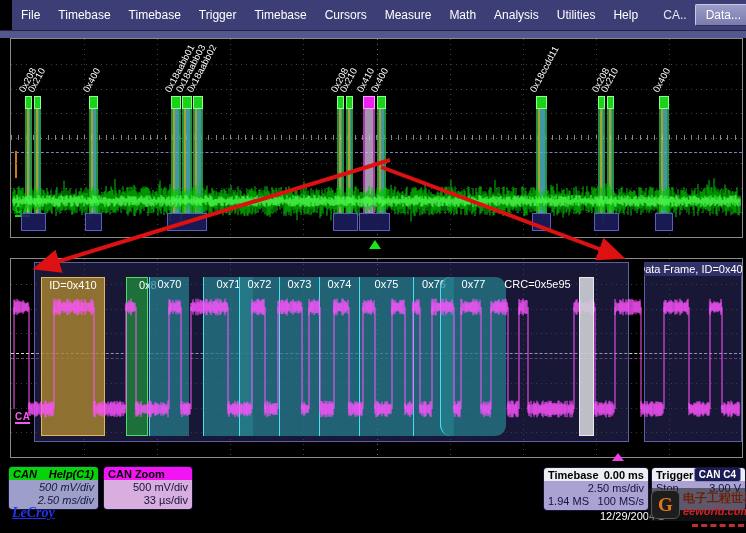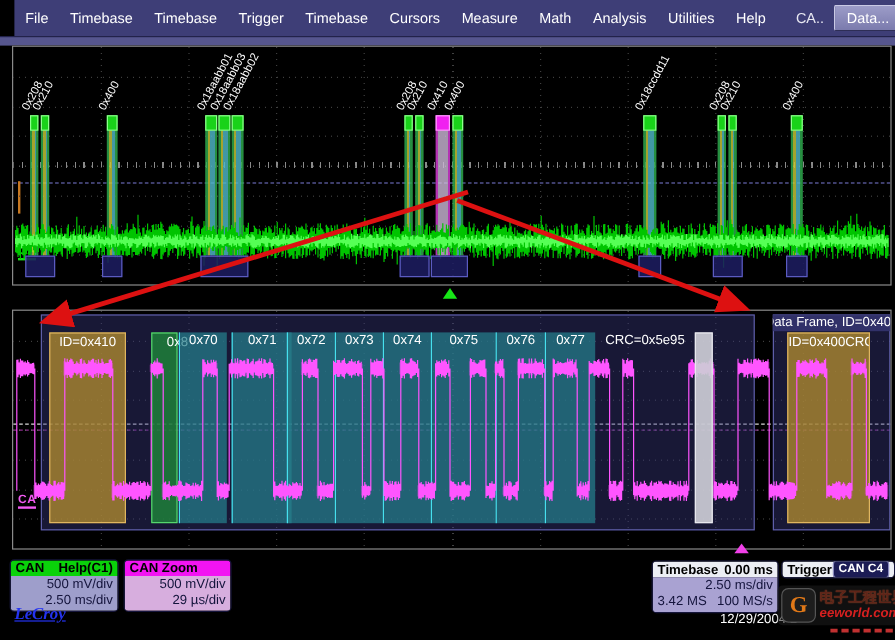--- a/index.html
+++ b/index.html
@@ -227,31 +227,30 @@
     <div class="zoomcenter" style="top:94px;"></div>
     <div class="zoomcenter2" style="top:99px;"></div>
 
     <div class="framebox" id="frame1Box" style="left: 23px; width: 595px;"></div>
     <div class="framebox" id="frame2Box" style="left: 633px; width: 98px;"></div>
     <div class="framehdr" id="frame2Hdr" style="left: 633px; width: 98px;">Data Frame, ID=0x400</div>
     <div id="frame1Fields">
         <div class="field id" style="left: 30px; width: 64px;">ID=0x410</div>
         <div class="field dlc" style="left: 115px; width: 22px;">0x8</div>
         <div class="field data" style="left: 138px; width: 40px;">0x70</div>
-        <div class="field data" style="left: 182px; width: 50px;">0x71</div>
+        <div class="field data" style="left: 192px; width: 50px;">0x71</div>
         <div class="field data" style="left: 228px; width: 40px;">0x72</div>
         <div class="field data" style="left: 268px; width: 40px;">0x73</div>
         <div class="field data" style="left: 308px; width: 40px;">0x74</div>
         <div class="field data" style="left: 348px; width: 54px;">0x75</div>
         <div class="field data" style="left: 402px; width: 41px;">0x76</div>
-        <div class="field data" style="left: 443px; width: 42px;">0x77</div>
+        <div class="field data" style="left: 429px; width: 66px; border-radius: 11px;">0x77</div>
         <div class="field crc" style="left: 485px; width: 83px; height: 14px;">CRC=0x5e95</div>
         <div class="field ack" style="left: 568px; width: 15px;"></div>
       </div>
-    <div class="field id" id="frame2Id" style="overflow: hidden; left: 645px; width: 69px;">ID=0x400CRC</div>
 
     <svg class="wave" width="731" height="198" style="left:0;top:0;z-index:3;">
       <path id="waveGlow" fill="none" stroke="#ff4dff" stroke-width="2.5" opacity="0.35" d="M4 42.8V53.2M5 44.5V51.5M6 42.3V53.7M7 43.5V52.5M8 43.5V52.5M12 43.2V52.8M14 45.2V50.8M16 44.8V51.2M17 44.7V51.3M18 145.2V154.8M19 145.2V154.8M20 146.7V153.3M21 145.7V154.3M26 145.1V154.9M31 146.0V154.0M32 146.6V153.4M33 147.0V153.0M35 144.2V155.8M36 146.7V153.3M37 145.8V154.2M39 146.4V153.6M40 144.8V155.2M42 145.2V154.8M43 42.1V53.9M48 42.2V53.8M51 45.4V50.6M52 45.1V50.9M53 43.8V52.2M56 42.4V53.6M58 45.3V50.7M59 43.3V52.7M60 44.7V51.3M62 45.4V50.6M63 43.3V52.7M64 43.9V52.1M67 42.4V53.6M71 42.6V53.4M79 44.8V51.2M82 43.4V52.6M83 144.3V155.7M88 146.7V153.3M90 145.2V154.8M91 147.3V152.7M95 145.8V154.2M98 146.7V153.3M100 144.8V155.2M101 145.1V154.9M104 144.7V155.3M107 145.4V154.6M108 145.2V154.8M109 144.3V155.7M110 145.0V155.0M111 147.3V152.7M113 146.3V153.7M115 45.0V51.0M116 45.5V50.5M117 44.4V51.6M120 42.1V53.9M122 44.5V51.5M125 144.6V155.4M126 145.2V154.8M127 144.6V155.4M131 147.0V153.0M133 146.9V153.1M134 147.0V153.0M138 144.1V155.9M140 144.5V155.5M141 146.5V153.5M143 147.0V153.0M145 145.6V154.4M152 145.2V154.8M155 147.4V152.6M159 42.8V53.2M160 44.4V51.6M164 45.2V50.8M167 42.9V53.1M168 44.1V51.9M169 43.4V52.6M173 145.4V154.6M175 146.4V153.6M176 145.1V154.9M177 145.9V154.1M178 145.8V154.2M182 42.7V53.3M184 45.0V51.0M187 42.1V53.9M188 45.1V50.9M189 42.9V53.1M191 43.8V52.2M192 43.5V52.5M193 43.3V52.7M194 45.4V50.6M195 42.2V53.8M197 45.2V50.8M199 43.7V52.3M200 42.4V53.6M201 45.5V50.5M202 44.0V52.0M204 43.5V52.5M205 42.2V53.8M206 43.8V52.2M208 45.4V50.6M209 42.5V53.5M211 44.7V51.3M213 44.3V51.7M214 42.2V53.8M216 44.8V51.2M218 144.5V155.5M220 147.1V152.9M221 146.7V153.3M222 145.8V154.2M224 144.2V155.8M225 146.9V153.1M226 145.1V154.9M228 146.7V153.3M230 145.8V154.2M234 145.7V154.3M235 145.6V154.4M236 144.8V155.2M237 145.6V154.4M238 146.9V153.1M239 145.3V154.7M241 42.6V53.4M244 43.6V52.4M245 45.4V50.6M246 42.6V53.4M247 42.2V53.8M248 42.8V53.2M250 43.0V53.0M251 43.2V52.8M252 42.3V53.7M254 145.5V154.5M260 146.7V153.3M262 145.9V154.1M264 145.8V154.2M269 44.8V51.2M272 43.1V52.9M273 44.6V51.4M276 42.1V53.9M277 44.8V51.2M283 44.0V52.0M284 44.4V51.6M286 45.3V50.7M288 43.3V52.7M289 44.9V51.1M290 44.1V51.9M291 146.0V154.0M292 147.3V152.7M293 144.9V155.1M297 147.3V152.7M300 44.5V51.5M301 43.3V52.7M302 43.9V52.1M306 43.7V52.3M307 43.9V52.1M311 144.5V155.5M312 145.5V154.5M313 146.6V153.4M314 144.2V155.8M315 145.9V154.1M318 144.7V155.3M321 144.6V155.4M323 43.1V52.9M324 42.3V53.7M327 44.7V51.3M328 45.2V50.8M330 44.6V51.4M334 43.8V52.2M336 45.4V50.6M338 145.3V154.7M342 146.2V153.8M343 147.5V152.5M344 144.5V155.5M346 144.8V155.2M348 145.2V154.8M350 145.7V154.3M356 44.7V51.3M358 43.9V52.1M360 42.5V53.5M361 44.2V51.8M367 144.6V155.4M369 146.3V153.7M371 144.9V155.1M372 146.8V153.2M373 146.9V153.1M374 144.9V155.1M377 146.1V153.9M378 146.8V153.2M381 42.1V53.9M383 44.3V51.7M385 44.5V51.5M388 44.5V51.5M390 43.4V52.6M396 147.2V152.8M398 145.7V154.3M401 146.0V154.0M402 44.0V52.0M403 44.0V52.0M404 45.5V50.5M405 43.6V52.4M407 43.5V52.5M409 146.7V153.3M412 147.1V152.9M413 144.5V155.5M414 144.4V155.6M418 146.6V153.4M421 42.3V53.7M422 42.2V53.8M426 45.0V51.0M427 44.8V51.2M428 45.3V50.7M429 45.1V50.9M432 42.3V53.7M433 45.3V50.7M435 42.2V53.8M437 44.7V51.3M438 44.5V51.5M440 44.5V51.5M443 146.8V153.2M445 146.7V153.3M446 146.4V153.6M447 144.3V155.7M448 145.0V155.0M455 44.7V51.3M456 44.2V51.8M459 44.8V51.2M460 44.3V51.7M462 42.2V53.8M463 44.1V51.9M465 43.7V52.3M466 42.6V53.4M473 144.5V155.5M475 145.1V154.9M478 146.3V153.7M479 144.3V155.7M483 45.5V50.5M484 43.5V52.5M486 44.2V51.8M487 43.2V52.8M489 44.0V52.0M490 45.1V50.9M491 43.4V52.6M492 42.6V53.4M493 45.1V50.9M494 42.2V53.8M495 42.5V53.5M496 44.7V51.3M497 145.2V154.8M499 146.0V154.0M502 144.2V155.8M504 146.4V153.6M505 144.8V155.2M509 43.2V52.8M510 45.3V50.7M512 42.1V53.9M518 145.1V154.9M523 144.7V155.3M525 145.9V154.1M528 146.6V153.4M529 147.4V152.6M531 145.1V154.9M533 147.0V153.0M534 145.1V154.9M535 145.3V154.7M537 146.0V154.0M538 144.2V155.8M540 144.3V155.7M541 145.8V154.2M542 146.3V153.7M544 145.7V154.3M546 146.5V153.5M547 144.2V155.8M549 146.5V153.5M550 145.1V154.9M553 146.7V153.3M554 144.4V155.6M558 147.3V152.7M560 146.5V153.5M561 144.1V155.9M562 147.1V152.9M565 42.8V53.2M568 45.1V50.9M569 44.2V51.8M571 45.3V50.7M572 44.9V51.1M573 45.2V50.8M574 44.4V51.6M579 45.5V50.5M580 43.5V52.5M581 42.2V53.8M582 45.2V50.8M583 44.3V51.7M584 145.6V154.4M585 144.4V155.6M587 147.2V152.8M589 145.9V154.1M591 145.8V154.2M593 146.0V154.0M596 146.0V154.0M597 146.7V153.3M598 144.3V155.7M599 144.3V155.7M600 146.1V153.9M609 42.9V53.1M611 44.4V51.6M613 44.6V51.4M614 45.1V50.9M615 42.7V53.3M616 45.3V50.7M617 42.7V53.3M623 43.3V52.7M625 43.0V53.0M626 44.2V51.8M627 43.7V52.3M629 42.7V53.3M631 146.1V153.9M632 145.9V154.1M636 144.5V155.5M637 146.7V153.3M640 144.7V155.3M644 145.9V154.1M646 145.0V155.0M647 144.9V155.1M648 145.0V155.0M650 145.3V154.7M654 43.0V53.0M655 43.2V52.8M656 45.2V50.8M657 44.6V51.4M658 43.5V52.5M660 43.0V53.0M665 43.6V52.4M667 44.9V51.1M668 44.2V51.8M670 43.3V52.7M671 43.6V52.4M674 44.5V51.5M676 43.0V53.0M679 146.8V153.2M680 146.5V153.5M681 147.3V152.7M682 147.3V152.7M683 145.6V154.4M684 146.0V154.0M685 145.6V154.4M687 145.2V154.8M689 144.9V155.1M691 146.0V154.0M692 145.0V155.0M693 145.8V154.2M694 147.4V152.6M695 146.5V153.5M697 145.1V154.9M698 145.4V154.6M699 42.3V53.7M701 45.5V50.5M702 45.2V50.8M703 44.1V51.9M705 45.1V50.9M706 44.4V51.6M707 44.7V51.3M708 45.5V50.5M709 45.0V51.0M710 42.4V53.6M711 147.0V153.0M713 145.4V154.6M717 144.6V155.4M718 144.9V155.1M719 147.4V152.6M720 144.1V155.9M721 145.0V155.0M722 146.8V153.2M723 147.2V152.8M724 146.0V154.0M727 144.9V155.1M728 145.2V154.8"></path>
       <path id="waveCore" fill="none" stroke="#ff55ff" stroke-width="1" d="M3 48V150M3 40.7V55.3M4 40.6V55.4M5 43.0V53.0M6 39.9V56.1M7 41.5V54.5M8 41.5V54.5M9 42.9V53.1M10 42.0V54.0M11 43.2V52.8M12 41.2V54.8M13 42.6V53.4M14 44.0V52.0M15 44.2V51.8M16 43.5V52.5M17 43.2V52.8M18 48V150M18 143.2V156.8M19 143.1V156.9M20 145.3V154.7M21 143.9V156.1M22 144.9V155.1M23 143.7V156.3M24 142.3V157.7M25 142.5V157.5M26 143.0V157.0M27 144.2V155.8M28 145.7V154.3M29 144.0V156.0M30 142.0V158.0M31 144.3V155.7M32 145.1V154.9M33 145.8V154.2M34 141.6V158.4M35 141.7V158.3M36 145.3V154.7M37 144.0V156.0M38 142.7V157.3M39 144.8V155.2M40 142.6V157.4M41 142.8V157.2M42 143.1V156.9M43 48V150M43 39.5V56.5M44 42.8V53.2M45 40.0V56.0M46 42.5V53.5M47 41.1V54.9M48 39.7V56.3M49 40.3V55.7M50 42.2V53.8M51 44.3V51.7M52 43.9V52.1M53 42.0V54.0M54 43.2V52.8M55 44.4V51.6M56 40.1V55.9M57 39.8V56.2M58 44.1V51.9M59 41.3V54.7M60 43.2V52.8M61 44.4V51.6M62 44.2V51.8M63 41.3V54.7M64 42.2V53.8M65 41.0V55.0M66 39.9V56.1M67 40.0V56.0M68 43.3V52.7M69 41.0V55.0M70 44.1V51.9M71 40.3V55.7M72 43.7V52.3M73 43.4V52.6M74 40.0V56.0M75 42.5V53.5M76 44.1V51.9M77 43.8V52.2M78 43.4V52.6M79 43.5V52.5M80 40.8V55.2M81 40.1V55.9M82 41.5V54.5M83 48V150M83 141.9V158.1M84 141.9V158.1M85 146.3V153.7M86 145.3V154.7M87 144.2V155.8M88 145.3V154.7M89 143.1V156.9M90 143.2V156.8M91 146.1V153.9M92 141.8V158.2M93 144.8V155.2M94 143.2V156.8M95 144.0V156.0M96 144.8V155.2M97 142.5V157.5M98 145.3V154.7M99 143.4V156.6M100 142.6V157.4M101 142.9V157.1M102 143.4V156.6M103 142.4V157.6M104 142.4V157.6M105 145.2V154.8M106 141.9V158.1M107 143.5V156.5M108 143.2V156.8M109 141.9V158.1M110 142.9V157.1M111 146.1V153.9M112 142.9V157.1M113 144.7V155.3M114 146.0V154.0M115 48V150M115 43.7V52.3M116 44.4V51.6M117 42.8V53.2M118 41.4V54.6M119 43.1V52.9M120 39.6V56.4M121 43.1V52.9M122 43.1V52.9M123 43.7V52.3M124 43.9V52.1M125 48V150M125 142.3V157.7M126 143.1V156.9M127 142.3V157.7M128 144.9V155.1M129 144.4V155.6M130 142.1V157.9M131 145.7V154.3M132 146.5V153.5M133 145.5V154.5M134 145.7V154.3M135 145.3V154.7M136 145.8V154.2M137 145.1V154.9M138 141.6V158.4M139 141.5V158.5M140 142.2V157.8M141 145.1V154.9M142 145.9V154.1M143 145.7V154.3M144 143.0V157.0M145 143.7V156.3M146 144.3V155.7M147 144.5V155.5M148 145.9V154.1M149 145.3V154.7M150 143.3V156.7M151 146.3V153.7M152 143.2V156.8M153 145.0V155.0M154 144.3V155.7M155 146.2V153.8M156 145.2V154.8M157 141.6V158.4M158 48V150M158 40.3V55.7M159 40.6V55.4M160 42.9V53.1M161 44.5V51.5M162 41.2V54.8M163 43.2V52.8M164 44.0V52.0M165 40.8V55.2M166 43.0V53.0M167 40.7V55.3M168 42.5V53.5M169 41.4V54.6M170 48V150M170 144.8V155.2M171 142.0V158.0M172 145.5V154.5M173 143.4V156.6M174 144.2V155.8M175 144.8V155.2M176 143.0V157.0M177 144.1V155.9M178 144.0V156.0M179 144.7V155.3M180 48V150M180 44.1V51.9M181 43.8V52.2M182 40.4V55.6M183 43.3V52.7M184 43.7V52.3M185 39.8V56.2M186 43.3V52.7M187 39.6V56.4M188 43.9V52.1M189 40.7V55.3M190 41.0V55.0M191 42.1V53.9M192 41.5V54.5M193 41.3V54.7M194 44.3V51.7M195 39.7V56.3M196 40.2V55.8M197 44.0V52.0M198 42.8V53.2M199 41.9V54.1M200 40.0V56.0M201 44.5V51.5M202 42.2V53.8M203 42.0V54.0M204 41.5V54.5M205 39.7V56.3M206 41.9V54.1M207 39.5V56.5M208 44.2V51.8M209 40.2V55.8M210 40.8V55.2M211 43.3V52.7M212 43.7V52.3M213 42.7V53.3M214 39.7V56.3M215 43.1V52.9M216 43.4V52.6M217 48V150M217 145.0V155.0M218 142.2V157.8M219 146.0V154.0M220 145.9V154.1M221 145.3V154.7M222 144.0V156.0M223 144.4V155.6M224 141.7V158.3M225 145.5V154.5M226 143.0V157.0M227 141.7V158.3M228 145.3V154.7M229 146.3V153.7M230 144.1V155.9M231 145.0V155.0M232 145.8V154.2M233 142.9V157.1M234 143.9V156.1M235 143.8V156.2M236 142.6V157.4M237 143.7V156.3M238 145.6V154.4M239 143.4V156.6M240 146.0V154.0M241 48V150M241 40.3V55.7M242 44.0V52.0M243 42.4V53.6M244 41.7V54.3M245 44.3V51.7M246 40.3V55.7M247 39.7V56.3M248 40.6V55.4M249 42.6V53.4M250 40.8V55.2M251 41.1V54.9M252 39.9V56.1M253 39.9V56.1M254 48V150M254 143.5V156.5M255 145.9V154.1M256 141.6V158.4M257 143.0V157.0M258 145.3V154.7M259 142.7V157.3M260 145.3V154.7M261 144.9V155.1M262 144.1V155.9M263 144.7V155.3M264 144.1V155.9M265 144.2V155.8M266 144.2V155.8M267 48V150M267 41.6V54.4M268 42.6V53.4M269 43.4V52.6M270 41.1V54.9M271 40.9V55.1M272 41.0V55.0M273 43.2V52.8M274 41.5V54.5M275 40.9V55.1M276 39.5V56.5M277 43.4V52.6M278 44.4V51.6M279 43.4V52.6M280 41.8V54.2M281 42.1V53.9M282 40.2V55.8M283 42.3V53.7M284 42.9V53.1M285 41.8V54.2M286 44.1V51.9M287 41.8V54.2M288 41.3V54.7M289 43.5V52.5M290 42.4V53.6M291 48V150M291 144.3V155.7M292 146.1V153.9M293 142.7V157.3M294 144.7V155.3M295 146.2V153.8M296 145.8V154.2M297 146.2V153.8M298 48V150M298 39.9V56.1M299 42.9V53.1M300 43.0V53.0M301 41.3V54.7M302 42.2V53.8M303 39.9V56.1M304 41.6V54.4M305 41.9V54.1M306 41.8V54.2M307 42.1V53.9M308 39.6V56.4M309 48V150M309 145.7V154.3M310 141.8V158.2M311 142.2V157.8M312 143.6V156.4M313 145.1V154.9M314 141.7V158.3M315 144.1V155.9M316 141.8V158.2M317 144.9V155.1M318 142.4V157.6M319 142.1V157.9M320 144.6V155.4M321 142.3V157.7M322 144.1V155.9M323 48V150M323 41.0V55.0M324 39.9V56.1M325 41.8V54.2M326 39.6V56.4M327 43.3V52.7M328 44.0V52.0M329 44.0V52.0M330 43.1V52.9M331 39.7V56.3M332 39.6V56.4M333 41.4V54.6M334 42.0V54.0M335 42.6V53.4M336 44.2V51.8M337 40.9V55.1M338 48V150M338 143.3V156.7M339 143.8V156.2M340 142.7V157.3M341 144.5V155.5M342 144.5V155.5M343 146.5V153.5M344 142.1V157.9M345 144.3V155.7M346 142.5V157.5M347 143.8V156.2M348 143.2V156.8M349 142.5V157.5M350 143.9V156.1M351 143.3V156.7M352 48V150M352 43.7V52.3M353 41.2V54.8M354 42.5V53.5M355 41.8V54.2M356 43.3V52.7M357 40.7V55.3M358 42.1V53.9M359 41.3V54.7M360 40.1V55.9M361 42.5V53.5M362 44.4V51.6M363 41.3V54.7M364 48V150M364 145.1V154.9M365 141.6V158.4M366 142.4V157.6M367 142.4V157.6M368 144.2V155.8M369 144.6V155.4M370 146.1V153.9M371 142.7V157.3M372 145.4V154.6M373 145.6V154.4M374 142.6V157.4M375 142.8V157.2M376 141.9V158.1M377 144.5V155.5M378 145.4V154.6M379 144.8V155.2M380 145.5V154.5M381 48V150M381 39.6V56.4M382 40.2V55.8M383 42.7V53.3M384 40.9V55.1M385 43.1V52.9M386 43.9V52.1M387 44.2V51.8M388 43.1V52.9M389 41.0V55.0M390 41.5V54.5M391 41.3V54.7M392 40.8V55.2M393 40.6V55.4M394 48V150M394 143.9V156.1M395 145.7V154.3M396 146.1V153.9M397 143.6V156.4M398 143.8V156.2M399 142.0V158.0M400 144.2V155.8M401 144.2V155.8M402 48V150M402 42.3V53.7M403 42.2V53.8M404 44.4V51.6M405 41.7V54.3M406 40.2V55.8M407 41.5V54.5M408 40.2V55.8M409 48V150M409 145.3V154.7M410 145.6V154.4M411 143.3V156.7M412 145.9V154.1M413 142.1V157.9M414 142.0V158.0M415 143.0V157.0M416 146.4V153.6M417 145.5V154.5M418 145.1V154.9M419 142.7V157.3M420 142.0V158.0M421 48V150M421 39.9V56.1M422 39.8V56.2M423 43.6V52.4M424 39.8V56.2M425 39.6V56.4M426 43.7V52.3M427 43.4V52.6M428 44.2V51.8M429 43.9V52.1M430 39.8V56.2M431 43.9V52.1M432 39.8V56.2M433 44.2V51.8M434 43.4V52.6M435 39.8V56.2M436 42.0V54.0M437 43.2V52.8M438 43.0V53.0M439 42.4V53.6M440 43.0V53.0M441 40.3V55.7M442 44.4V51.6M443 48V150M443 145.5V154.5M444 142.1V157.9M445 145.3V154.7M446 144.8V155.2M447 141.8V158.2M448 142.9V157.1M449 141.6V158.4M450 48V150M450 39.8V56.2M451 40.6V55.4M452 44.3V51.7M453 43.8V52.2M454 41.9V54.1M455 43.3V52.7M456 42.6V53.4M457 43.3V52.7M458 43.7V52.3M459 43.4V52.6M460 42.8V53.2M461 43.1V52.9M462 39.7V56.3M463 42.5V53.5M464 40.4V55.6M465 41.9V54.1M466 40.3V55.7M467 44.5V51.5M468 42.9V53.1M469 40.6V55.4M470 48V150M470 145.2V154.8M471 146.3V153.7M472 144.0V156.0M473 142.1V157.9M474 146.4V153.6M475 143.0V157.0M476 145.5V154.5M477 142.7V157.3M478 144.7V155.3M479 141.8V158.2M480 48V150M480 41.9V54.1M481 43.2V52.8M482 43.6V52.4M483 44.4V51.6M484 41.6V54.4M485 41.8V54.2M486 42.5V53.5M487 41.1V54.9M488 40.2V55.8M489 42.3V53.7M490 43.9V52.1M491 41.5V54.5M492 40.2V55.8M493 43.8V52.2M494 39.7V56.3M495 40.1V55.9M496 43.2V52.8M497 48V150M497 143.2V156.8M498 141.8V158.2M499 144.3V155.7M500 141.6V158.4M501 141.8V158.2M502 141.7V158.3M503 146.2V153.8M504 144.9V155.1M505 142.6V157.4M506 141.7V158.3M507 142.3V157.7M508 48V150M508 40.0V56.0M509 41.1V54.9M510 44.2V51.8M511 40.9V55.1M512 39.5V56.5M513 42.1V53.9M514 41.2V54.8M515 41.1V54.9M516 41.2V54.8M517 48V150M517 146.4V153.6M518 142.9V157.1M519 145.8V154.2M520 141.8V158.2M521 146.2V153.8M522 144.9V155.1M523 142.4V157.6M524 144.2V155.8M525 144.2V155.8M526 141.7V158.3M527 143.4V156.6M528 145.1V154.9M529 146.3V153.7M530 145.9V154.1M531 143.0V157.0M532 141.6V158.4M533 145.7V154.3M534 143.0V157.0M535 143.3V156.7M536 142.4V157.6M537 144.3V155.7M538 141.7V158.3M539 142.4V157.6M540 141.8V158.2M541 144.0V156.0M542 144.7V155.3M543 143.7V156.3M544 143.9V156.1M545 144.2V155.8M546 145.0V155.0M547 141.7V158.3M548 141.6V158.4M549 145.1V154.9M550 142.9V157.1M551 144.3V155.7M552 144.6V155.4M553 145.3V154.7M554 142.0V158.0M555 146.4V153.6M556 141.7V158.3M557 145.4V154.6M558 146.2V153.8M559 141.8V158.2M560 144.9V155.1M561 141.6V158.4M562 145.8V154.2M563 48V150M563 43.8V52.2M564 42.9V53.1M565 40.6V55.4M566 40.3V55.7M567 42.8V53.2M568 43.8V52.2M569 42.6V53.4M570 40.9V55.1M571 44.1V51.9M572 43.5V52.5M573 44.1V51.9M574 42.8V53.2M575 43.3V52.7M576 42.8V53.2M577 43.7V52.3M578 42.9V53.1M579 44.5V51.5M580 41.6V54.4M581 39.8V56.2M582 44.1V51.9M583 42.7V53.3M584 48V150M584 143.8V156.2M585 142.0V158.0M586 142.6V157.4M587 146.1V153.9M588 143.3V156.7M589 144.2V155.8M590 143.3V156.7M591 144.0V156.0M592 145.2V154.8M593 144.2V155.8M594 143.5V156.5M595 141.5V158.5M596 144.4V155.6M597 145.3V154.7M598 141.8V158.2M599 141.9V158.1M600 144.4V155.6M601 142.7V157.3M602 144.5V155.5M603 146.3V153.7M604 48V150M604 40.0V56.0M605 43.2V52.8M606 44.2V51.8M607 44.4V51.6M608 44.1V51.9M609 40.7V55.3M610 41.0V55.0M611 42.8V53.2M612 39.7V56.3M613 43.1V52.9M614 43.8V52.2M615 40.4V55.6M616 44.2V51.8M617 40.5V55.5M618 40.2V55.8M619 39.8V56.2M620 41.2V54.8M621 39.7V56.3M622 40.8V55.2M623 41.3V54.7M624 42.9V53.1M625 40.8V55.2M626 42.6V53.4M627 41.9V54.1M628 42.1V53.9M629 40.4V55.6M630 48V150M630 142.2V157.8M631 144.5V155.5M632 144.2V155.8M633 145.4V154.6M634 142.2V157.8M635 146.1V153.9M636 142.1V157.9M637 145.3V154.7M638 145.3V154.7M639 143.7V156.3M640 142.5V157.5M641 142.5V157.5M642 143.2V156.8M643 144.9V155.1M644 144.1V155.9M645 142.3V157.7M646 142.8V157.2M647 142.7V157.3M648 142.9V157.1M649 143.0V157.0M650 143.2V156.8M651 143.7V156.3M652 145.6V154.4M653 48V150M653 42.6V53.4M654 40.9V55.1M655 41.1V54.9M656 44.0V52.0M657 43.2V52.8M658 41.6V54.4M659 42.3V53.7M660 40.9V55.1M661 42.2V53.8M662 43.0V53.0M663 43.8V52.2M664 40.3V55.7M665 41.7V54.3M666 40.7V55.3M667 43.6V52.4M668 42.6V53.4M669 39.6V56.4M670 41.3V54.7M671 41.8V54.2M672 43.9V52.1M673 44.0V52.0M674 42.9V53.1M675 43.7V52.3M676 40.9V55.1M677 39.7V56.3M678 48V150M678 143.8V156.2M679 145.5V154.5M680 144.9V155.1M681 146.1V153.9M682 146.1V153.9M683 143.7V156.3M684 144.3V155.7M685 143.7V156.3M686 142.3V157.7M687 143.1V156.9M688 141.9V158.1M689 142.7V157.3M690 145.5V154.5M691 144.2V155.8M692 142.8V157.2M693 144.1V155.9M694 146.3V153.7M695 145.0V155.0M696 143.6V156.4M697 143.0V157.0M698 143.5V156.5M699 48V150M699 39.8V56.2M700 43.2V52.8M701 44.4V51.6M702 44.0V52.0M703 42.5V53.5M704 42.7V53.3M705 43.9V52.1M706 42.8V53.2M707 43.2V52.8M708 44.4V51.6M709 43.8V52.2M710 40.0V56.0M711 48V150M711 145.8V154.2M712 146.0V154.0M713 143.4V156.6M714 144.2V155.8M715 145.9V154.1M716 145.3V154.7M717 142.2V157.8M718 142.7V157.3M719 146.3V153.7M720 141.6V158.4M721 142.8V157.2M722 145.4V154.6M723 146.0V154.0M724 144.3V155.7M725 144.8V155.2M726 143.2V156.8M727 142.7V157.3M728 143.1V156.9"></path>
     </svg>
 
     <div class="chanlabel" style="left:4px;top:152px;color:#f25af2;">
       <span>CA</span><i style="background:#f25af2;"></i>
     </div>
   <div class="gl-v" style="left: 73.1px;"></div>
@@ -277,59 +276,66 @@
   <svg class="arrows" width="746" height="503" style="left:0;top:30px;z-index:7;">
     <defs>
       <marker id="ah" markerWidth="7" markerHeight="7" refX="5" refY="3" orient="auto">
         <polygon points="0 0, 7 3, 0 6" fill="#dd1111"></polygon>
       </marker>
     </defs>
     <line x1="390" y1="130" x2="40" y2="237" stroke="#dd1111" stroke-width="4" marker-end="url(#ah)"></line>
     <line x1="381" y1="137" x2="618" y2="226" stroke="#dd1111" stroke-width="4" marker-end="url(#ah)"></line>
   </svg>
 
-  <div class="dbox canbox" style="left:8px;top:466px;width:89px;">
+  <div class="dbox canbox" style="left:8px;top:466px;width:89px;font-style:italic;">
     <div class="hdr">
       <span>CAN</span>
       <span>Help(C1)</span>
     </div>
     <div class="bodyrows">
       <div class="r">500 mV/div</div>
       <div class="r">2.50 ms/div</div>
     </div>
   </div>
 
   <div class="dbox zoombox" style="left:103px;top:466px;width:88px;">
     <div class="hdr">
       <span>CAN Zoom</span>
     </div>
     <div class="bodyrows">
       <div class="r">500 mV/div</div>
-      <div class="r">29 µs/div</div>
+      <div class="r">33 µs/div</div>
     </div>
   </div>
 
   <div class="dbox tbbox" style="left:543px;top:467px;width:104px;">
     <div class="hdr">
       <span>Timebase</span>
       <span>0.00 ms</span>
     </div>
     <div class="bodyrows">
       <div class="r">2.50 ms/div</div>
       <div class="r split">
-        <span>3.42 MS</span>
+        <span>1.94 MS</span>
         <span>100 MS/s</span>
       </div>
     </div>
   </div>
 
   <div class="dbox trbox" style="left:651px;top:467px;width:93px;">
     <div class="hdr">
       <span>Trigger</span>
       <span class="badge">CAN C4</span>
+    </div>
+    <div class="bodyrows">
+      <div class="r split">
+        <span>Stop</span>
+        <span>3.00 V</span>
+      </div>
+      <div class="r">&nbsp;</div>
     </div>
   </div>
 
   <div class="lecroy" style="left:12px;top:505px;">LeCroy</div>
   <div class="datetime" style="left:600px;top:510px;">12/29/2004 1</div>
 
   <div class="wm" style="left:648px;top:488px;">
     <div class="logo">G</div>
     <div>
       <div class="l1">电子工程世界</div>

